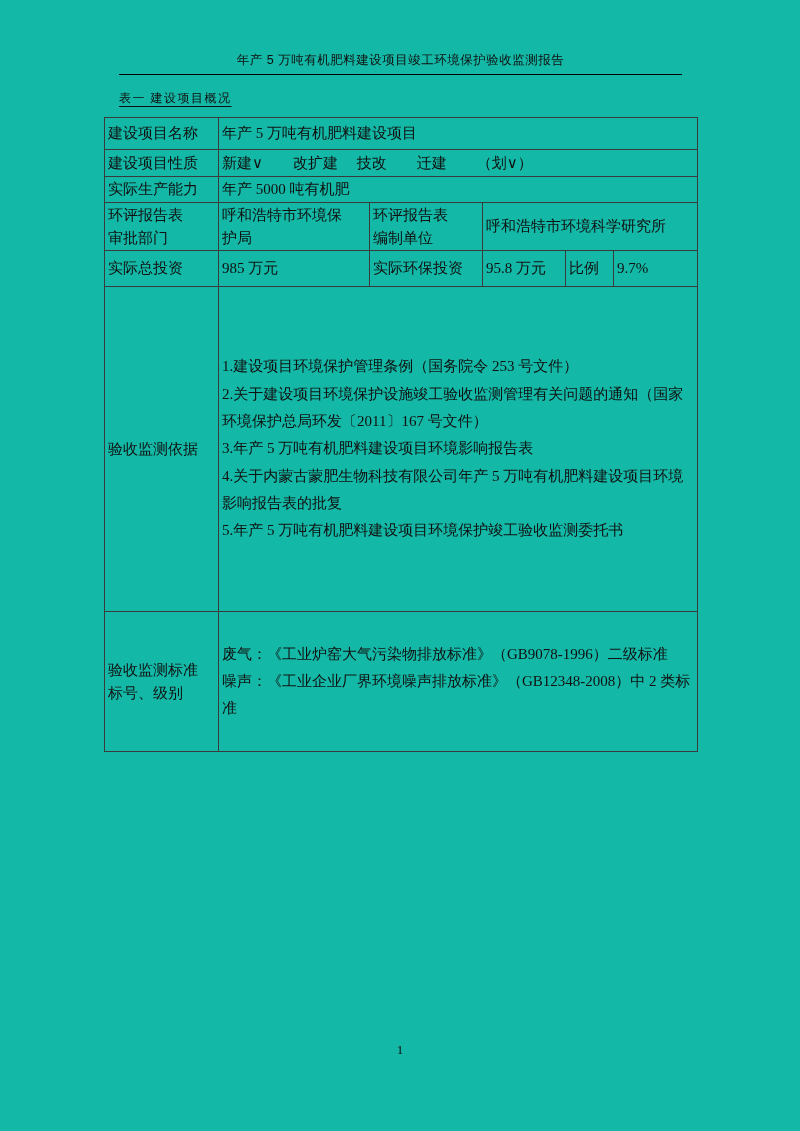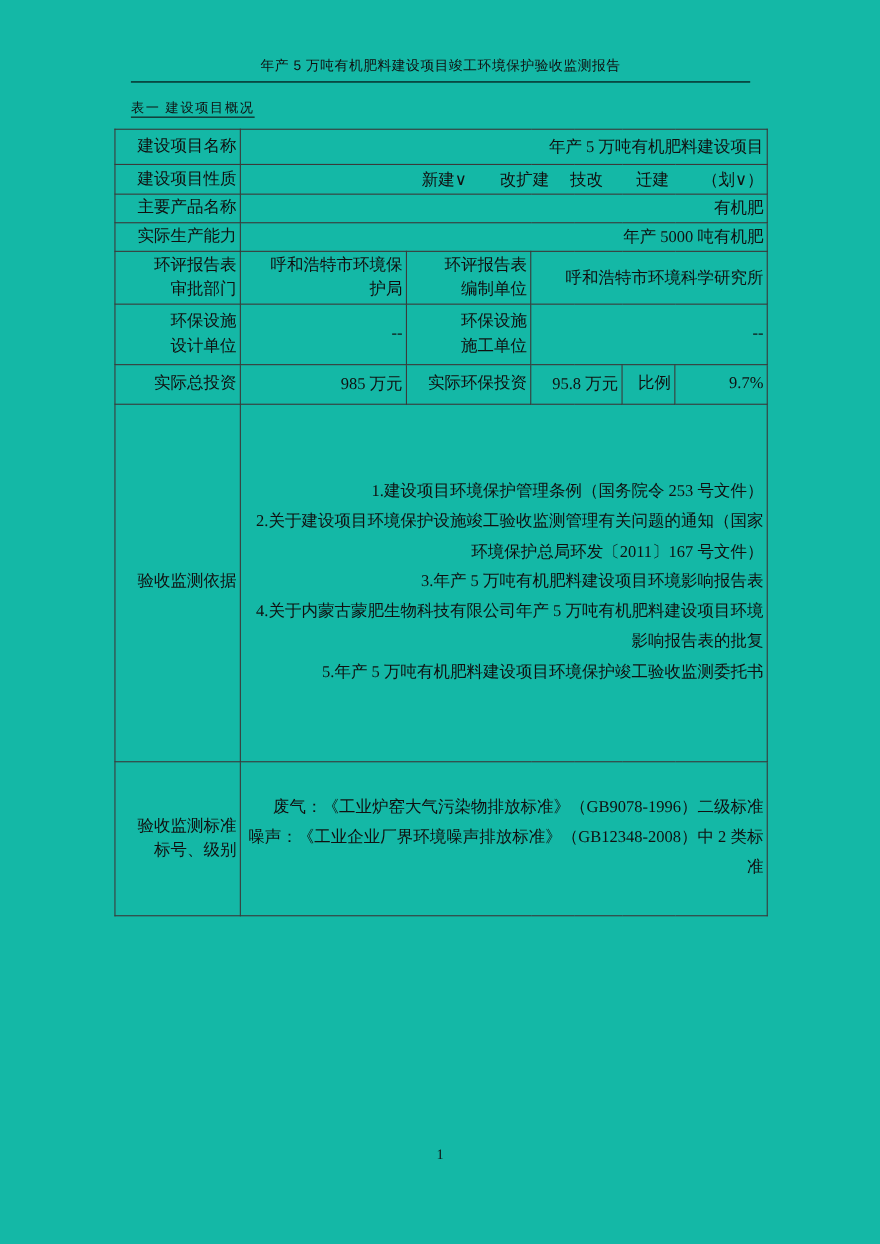--- a/index.html
+++ b/index.html
@@ -26,21 +26,21 @@
     text-underline-offset:4px;
   }
   table.main {
     position:absolute; top:117px; left:104px;
     width:593px;
     border-collapse:collapse;
     table-layout:fixed;
   }
   table.main td {
     border:1px solid #3a3a3a;
-    text-align:right;
+    text-align:left;
     vertical-align:middle;
     font-size:15px;
     padding:1px 3px;
     overflow:hidden;
   }
   td.lbl  { white-space:pre-line; line-height:1.5; }
   td.lft  { text-align:left; padding-left:13px; }
   td.deps {
     text-align:left;
     padding:12px 14px 12px 12px;
@@ -76,51 +76,39 @@
       <td class="lbl">建设项目名称</td>
       <td class="lft" colspan="6">年产 5 万吨有机肥料建设项目</td>
     </tr>
 
 
     <tr style="height:27px">
       <td class="lbl">建设项目性质</td>
       <td class="lft" colspan="6">新建∨　　改扩建　 技改　　迁建　　（划∨）</td>
     </tr>
 
-    <tr style="height:25px">
-      <td class="lbl">主要产品名称</td>
-      <td class="lft" colspan="6">有机肥</td>
-    </tr>
 
 
     <tr style="height:26px">
       <td class="lbl">实际生产能力</td>
       <td class="lft" colspan="6">年产 5000 吨有机肥</td>
     </tr>
 
 
 
     <tr style="height:48px">
       <td class="lbl">环评报告表
 审批部门</td>
       <td class="lbl">呼和浩特市环境保
 护局</td>
       <td class="lbl">环评报告表
 编制单位</td>
       <td colspan="4">呼和浩特市环境科学研究所</td>
     </tr>
 
-    <tr style="height:55px">
-      <td class="lbl">环保设施
-设计单位</td>
-      <td>--</td>
-      <td class="lbl">环保设施
-施工单位</td>
-      <td colspan="4">--</td>
-    </tr>
 
 
     <tr style="height:36px">
       <td class="lbl">实际总投资</td>
       <td>985 万元</td>
       <td class="lbl">实际环保投资</td>
       <td colspan="2">95.8 万元</td>
       <td class="lbl">比例</td>
       <td>9.7%</td>
     </tr>

